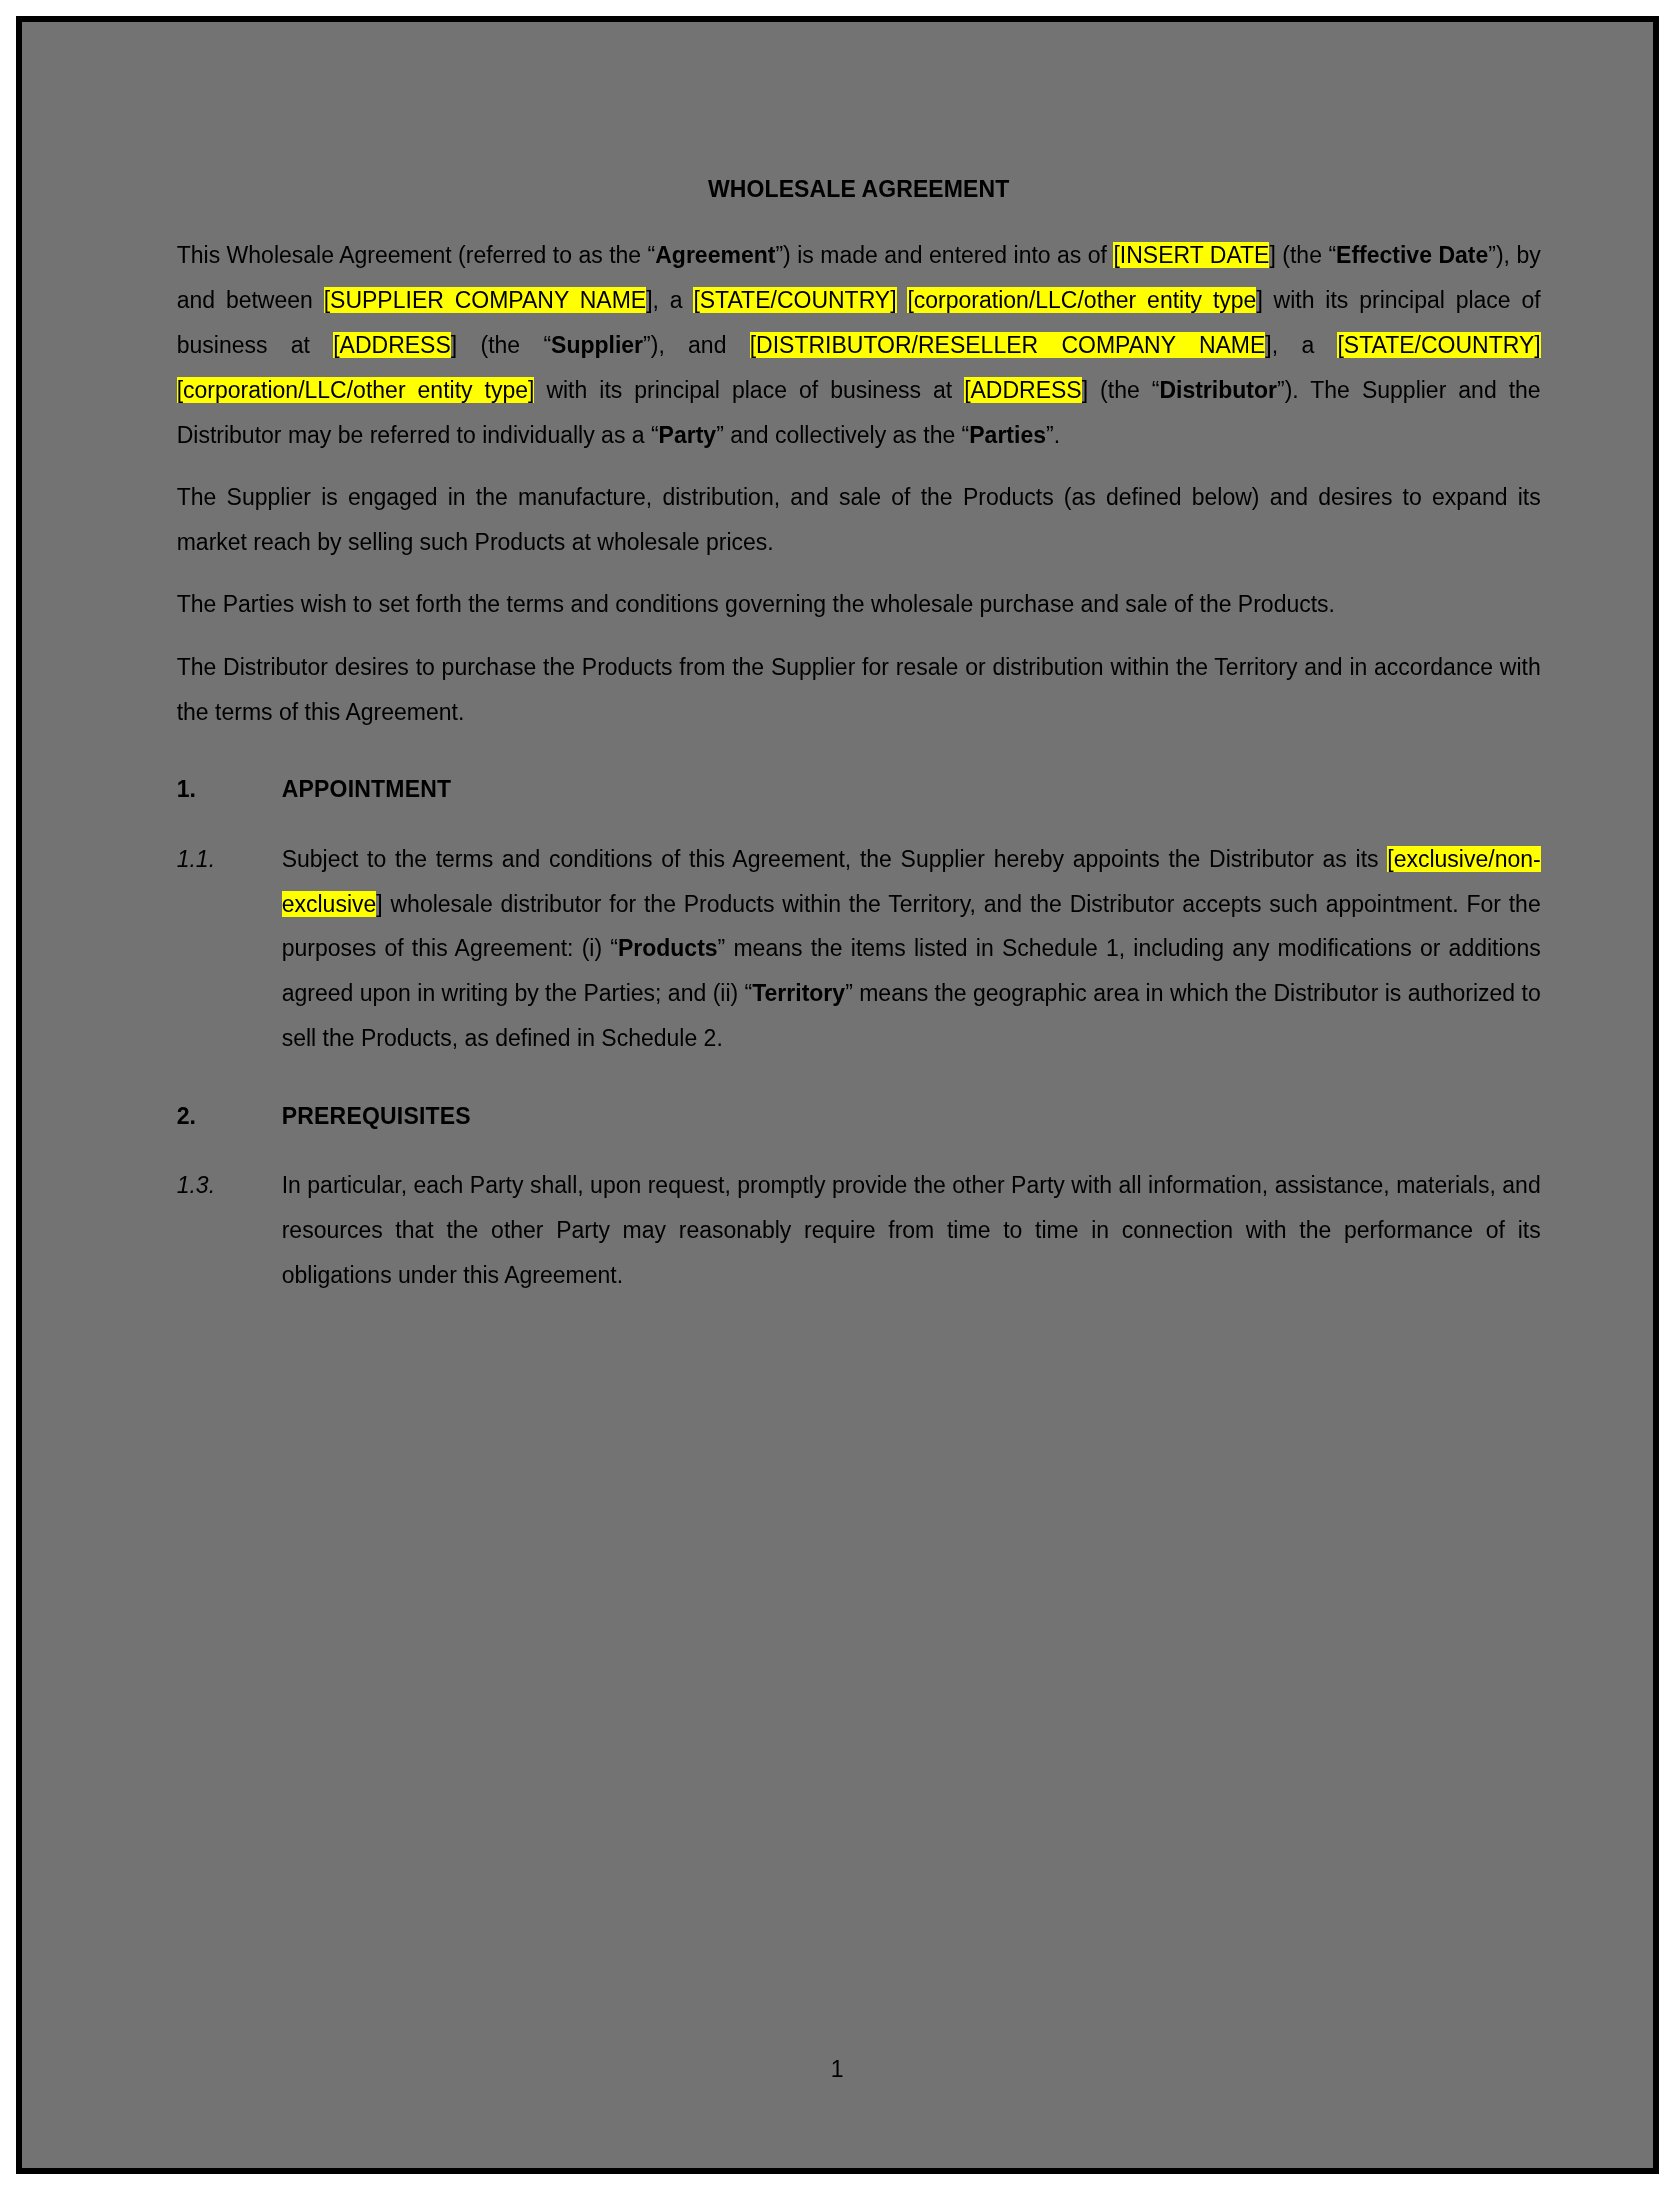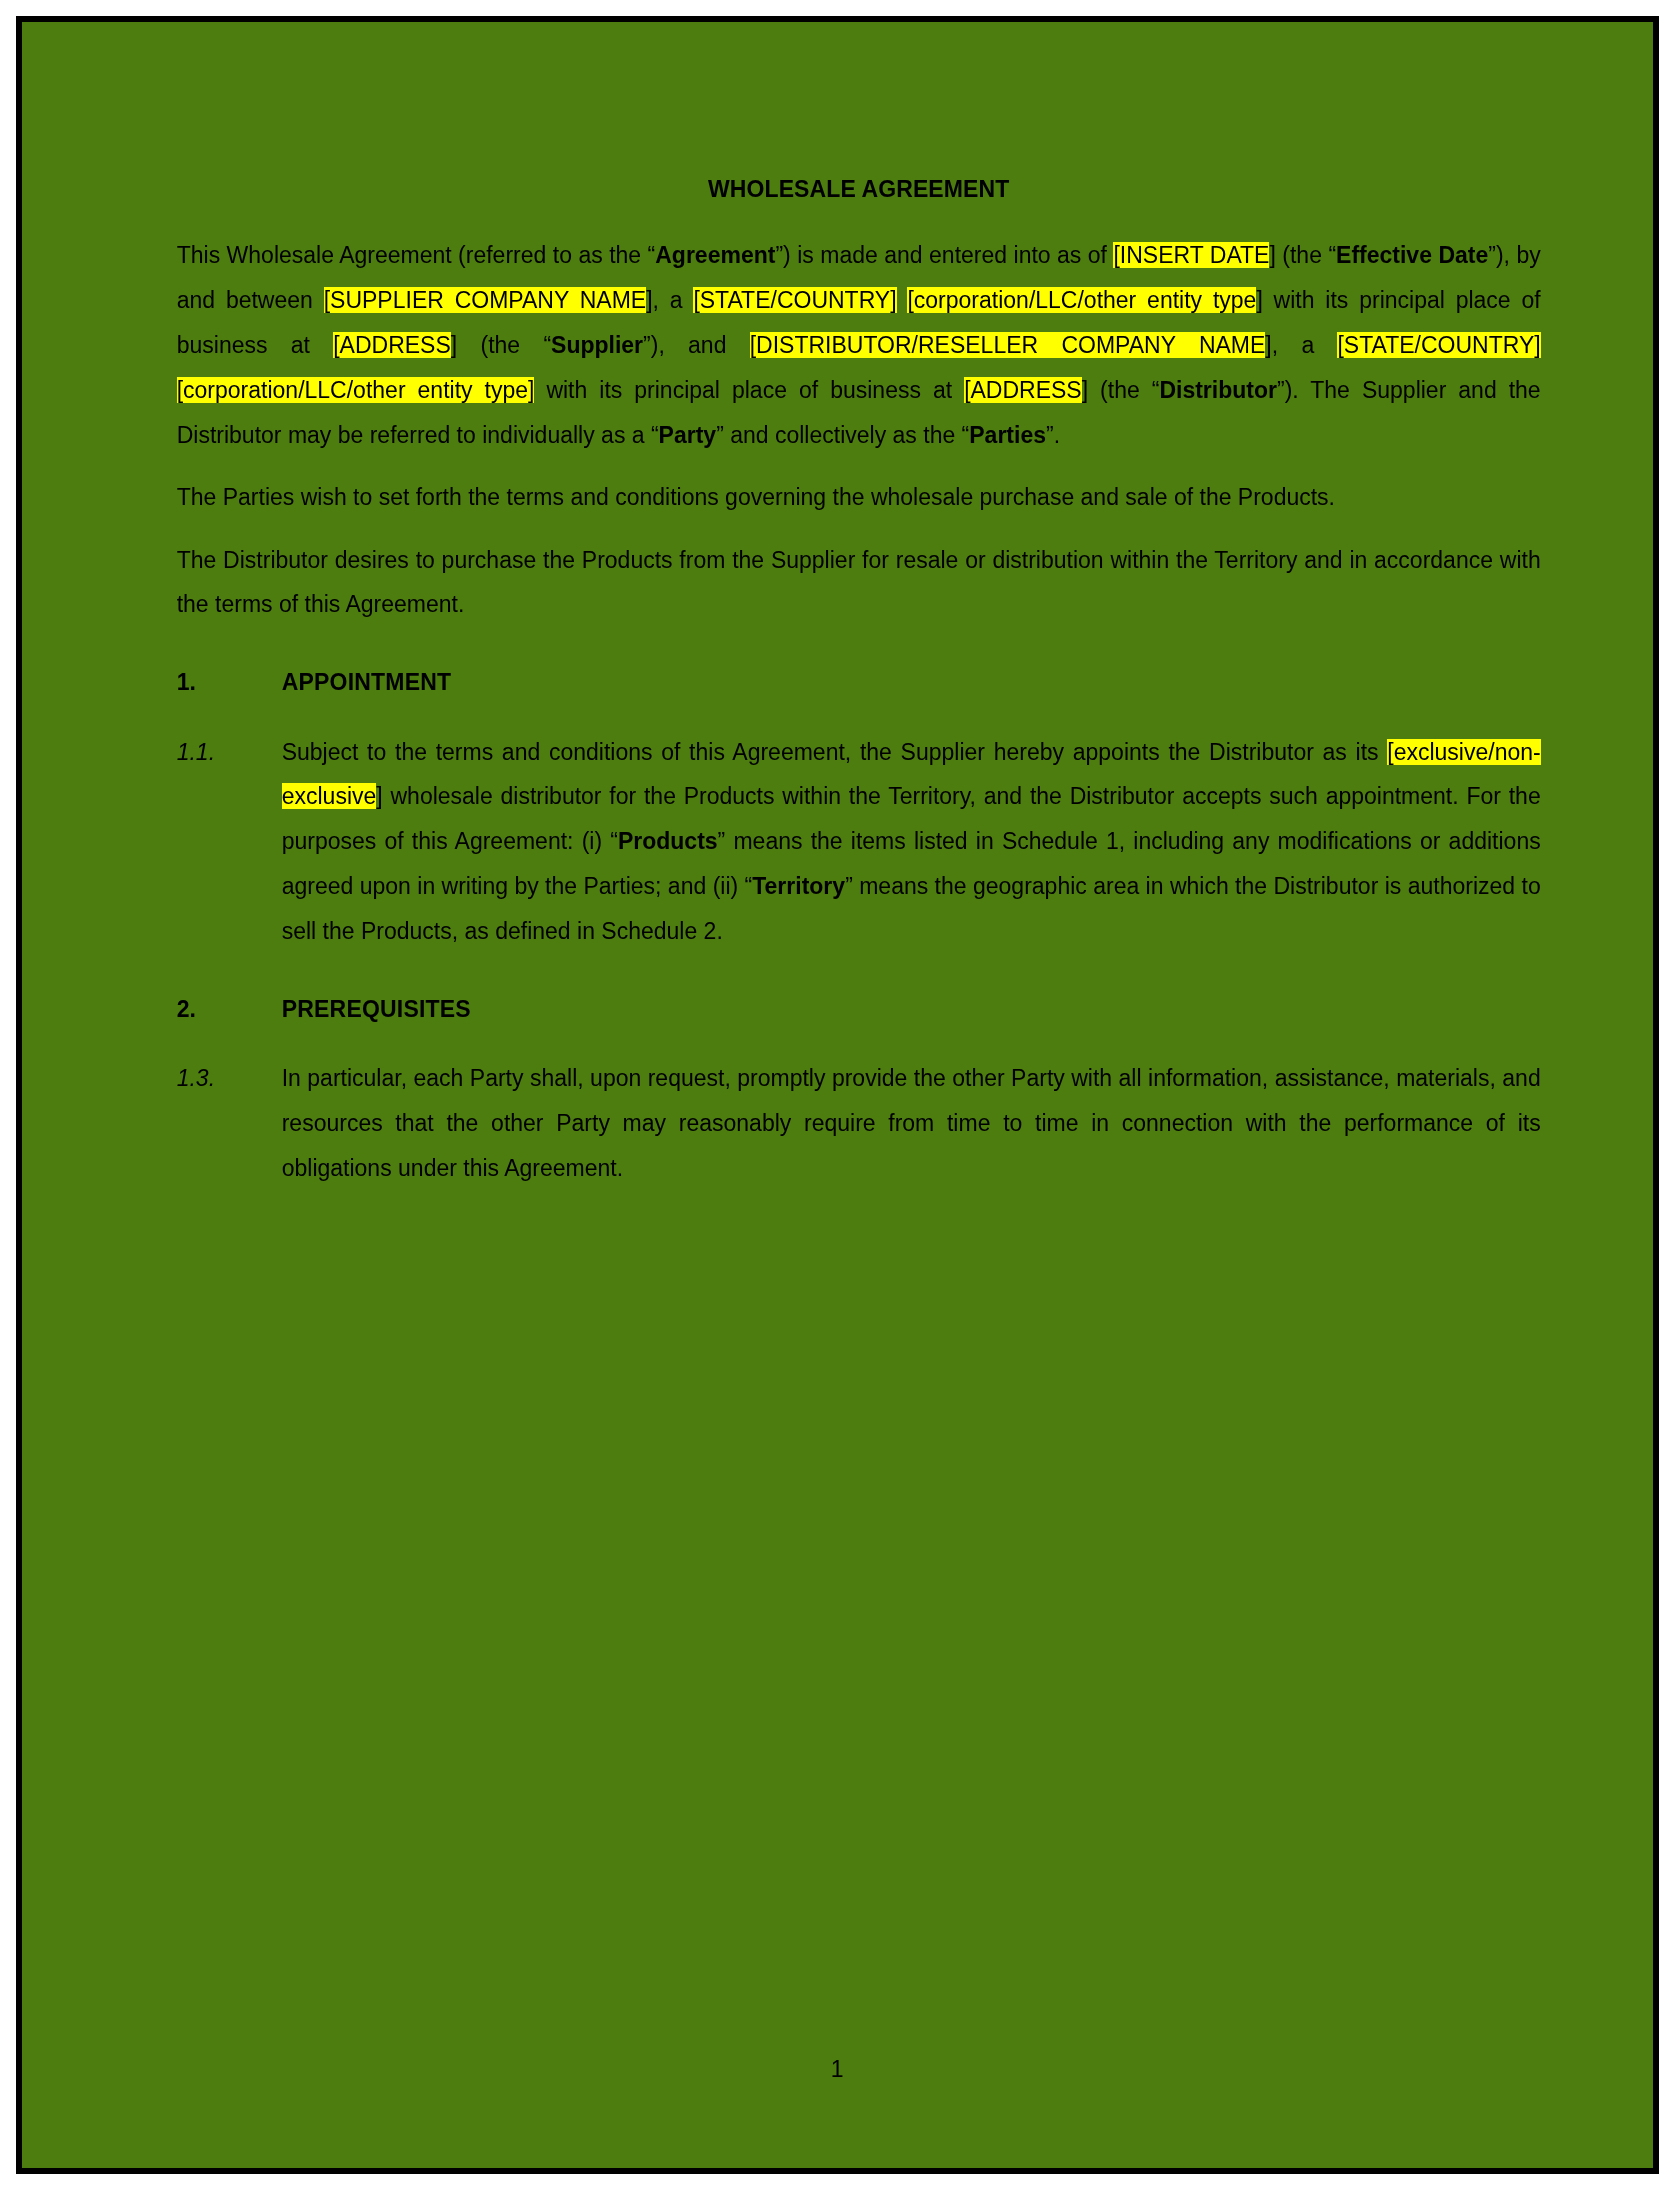--- a/index.html
+++ b/index.html
@@ -26,21 +26,21 @@
     box-sizing: border-box;
     background: #ffffff;
   }
 
   #page-inner {
     position: absolute;
     left: 0;
     top: 0;
     right: 0;
     bottom: 0;
-    background: #4d7c0f;
+    background: #737373;
   }
 
   
   #content {
     position: absolute;
     left: 155px;
     top: 153px;
     width: 1364px;
   }
 
@@ -120,20 +120,21 @@
 
 <div id="page-frame">
   <div id="page-inner">
 
     <div id="content">
 
       <h1 class="doc-title">WHOLESALE AGREEMENT</h1>
 
       <p class="para"><span>This Wholesale Agreement (referred to as the “</span><b>Agreement</b><span>”) is made and entered into as of </span><span class="hl">[INSERT DATE</span><span>] (the “</span><b>Effective Date</b><span>”), by and between </span><span class="hl">[SUPPLIER COMPANY NAME</span><span>], a </span><span class="hl">[STATE/COUNTRY]</span><span> </span><span class="hl">[corporation/LLC/other entity type</span><span>] with its principal place of business at </span><span class="hl">[ADDRESS</span><span>] (the “</span><b>Supplier</b><span>”), and </span><span class="hl">[DISTRIBUTOR/RESELLER COMPANY NAME</span><span>], a </span><span class="hl">[STATE/COUNTRY]</span><span> </span><span class="hl">[corporation/LLC/other entity type]</span><span> with its principal place of business at </span><span class="hl">[ADDRESS</span><span>] (the “</span><b>Distributor</b><span>”). The Supplier and the Distributor may be referred to individually as a “</span><b>Party</b><span>” and collectively as the “</span><b>Parties</b><span>”.</span></p>
 
+      <p class="para">The Supplier is engaged in the manufacture, distribution, and sale of the Products (as defined below) and desires to expand its market reach by selling such Products at wholesale prices.</p>
 
       <p class="para">The Parties wish to set forth the terms and conditions governing the wholesale purchase and sale of the Products.</p>
 
       <p class="para">The Distributor desires to purchase the Products from the Supplier for resale or distribution within the Territory and in accordance with the terms of this Agreement.</p>
 
 
       <div class="section-heading">
         <span class="num">1.</span>
         <span class="ttl">APPOINTMENT</span>
       </div>

